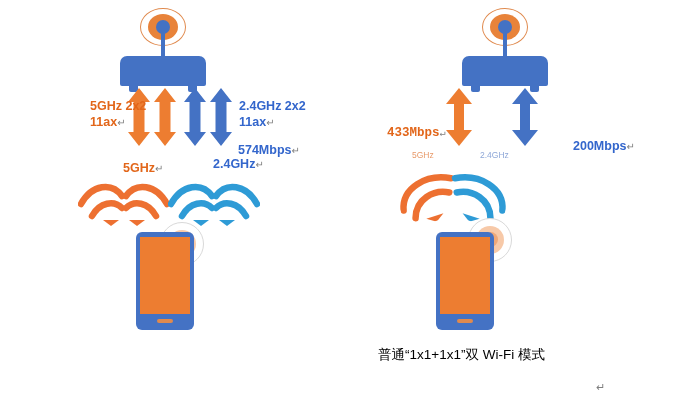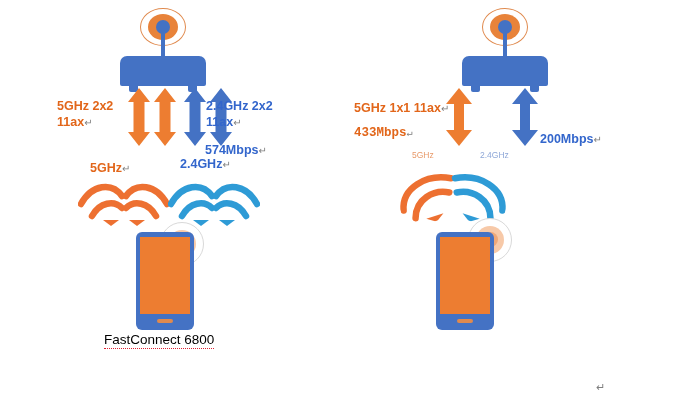--- a/index.html
+++ b/index.html
@@ -87,20 +87,21 @@
   }
   .arrow-svg { display: block; }
 
   
   .lbl {
     position: absolute;
     font-weight: bold;
     font-size: 12.5px;
     line-height: 16px;
     white-space: nowrap;
+    margin-left: 33px;
   }
   .lbl.orange { color: #e2661a; }
   .lbl.blue   { color: #3366cc; }
   .lbl .pilcrow {
     font-weight: normal;
     font-size: 10px;
     color: #7f7f7f;
   }
   .lbl-small {
     position: absolute;
@@ -280,23 +281,20 @@
       <div class="halo"></div>
       <div class="finger-ring"></div>
       <div class="finger-dot"></div>
     </div>
     <div class="phone" style="left:136px; top:232px;">
       <div class="shell"></div>
       <div class="screen"></div>
       <div class="homebar"></div>
     </div>
 
-    <div class="caption" style="left:104px; top:330px;">
-      <span class="spell">FastConnect 6800</span>
-    </div>
   </div>
 
   <div class="panel panel-right">
 
     <div class="router" style="left:112px; top:6px;">
       <div class="ring-outer"></div>
       <div class="ring-mid"></div>
       <div class="ring-dot"></div>
       <div class="stem"></div>
       <div class="body"></div>
@@ -309,29 +307,26 @@
         <path fill="#ed7d31" d="M13 0 L26 16 L18 16 L18 42 L26 42 L13 58 L0 42 L8 42 L8 16 L0 16 Z"></path>
       </svg>
     </div>
 
     <div class="arrow-group" style="left:170px; top:88px;">
       <svg class="arrow-svg" width="26" height="58" viewBox="0 0 26 58">
         <path fill="#4472c4" d="M13 0 L26 16 L18 16 L18 42 L26 42 L13 58 L0 42 L8 42 L8 16 L0 16 Z"></path>
       </svg>
     </div>
 
-    <div class="lbl orange" style="left:12px; top:100px;">
-      <span>5GHz 1x1 11ax</span><span class="pilcrow">↵</span>
-    </div>
     <div class="lbl orange" style="left:12px; top:125px;font-family:Liberation Mono, monospace;">
       <span>433Mbps</span><span class="pilcrow">↵</span>
     </div>
     <div class="lbl-small orange" style="left:70px; top:150px;">5GHz</div>
 
-    <div class="lbl blue" style="left:198px; top:131px;">
+    <div class="lbl blue" style="left:198px; top:138px;">
       <span>200Mbps</span><span class="pilcrow">↵</span>
     </div>
     <div class="lbl-small blue" style="left:138px; top:150px;">2.4GHz</div>
 
     <div class="wifi" style="left:56px; top:170px; transform:rotate(-18deg);">
       <svg width="62" height="52" viewBox="0 0 62 52">
         <g fill="none" stroke="#ed7031" stroke-width="6.5" stroke-linecap="round">
           <path d="M3 32 C8 10, 36 4, 58 16"></path>
           <path d="M12 43 C18 25, 38 21, 52 29"></path>
         </g>
@@ -353,17 +348,20 @@
       <div class="halo"></div>
       <div class="finger-ring"></div>
       <div class="finger-dot"></div>
     </div>
     <div class="phone" style="left:94px; top:232px;">
       <div class="shell"></div>
       <div class="screen"></div>
       <div class="homebar"></div>
     </div>
 
+    <div class="caption" style="left:36px; top:345px;">
+      <span>普通“1x1+1x1”双 Wi-Fi 模式</span>
+    </div>
   </div>
 
   <div class="pilcrow-mark" style="left:596px; top:381px;">↵</div>
 
 </div>
 
 </body></html>

